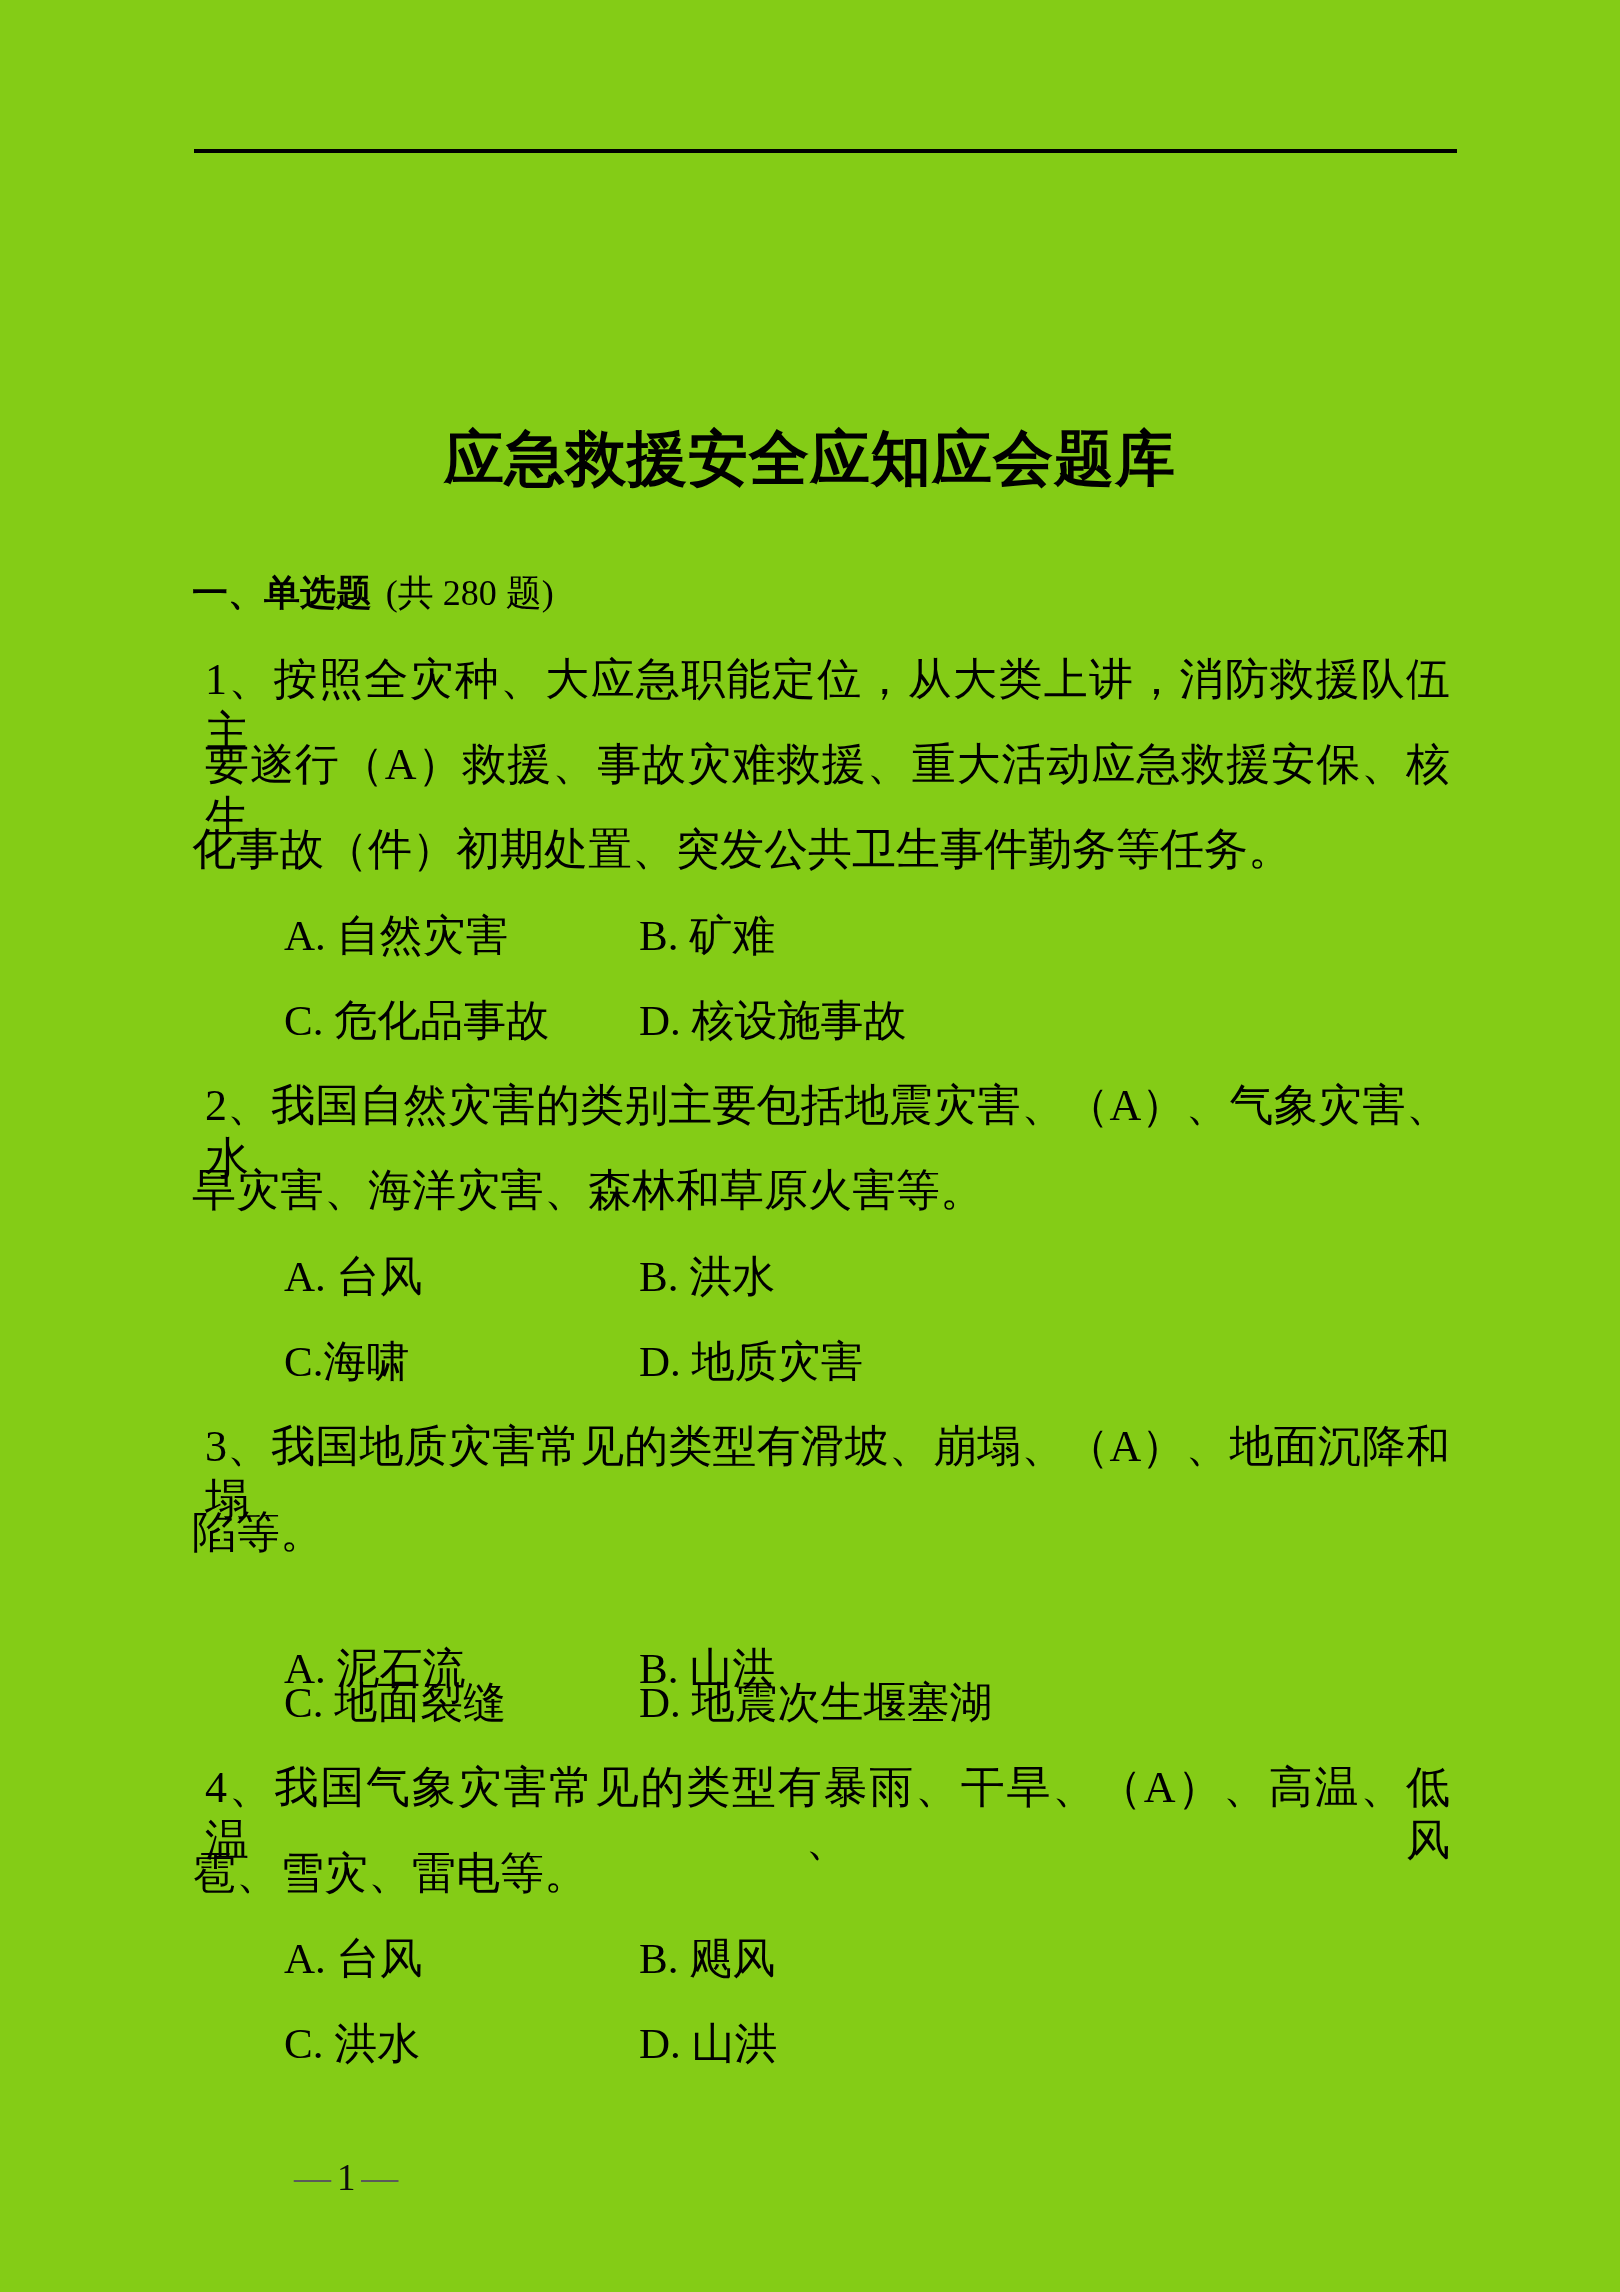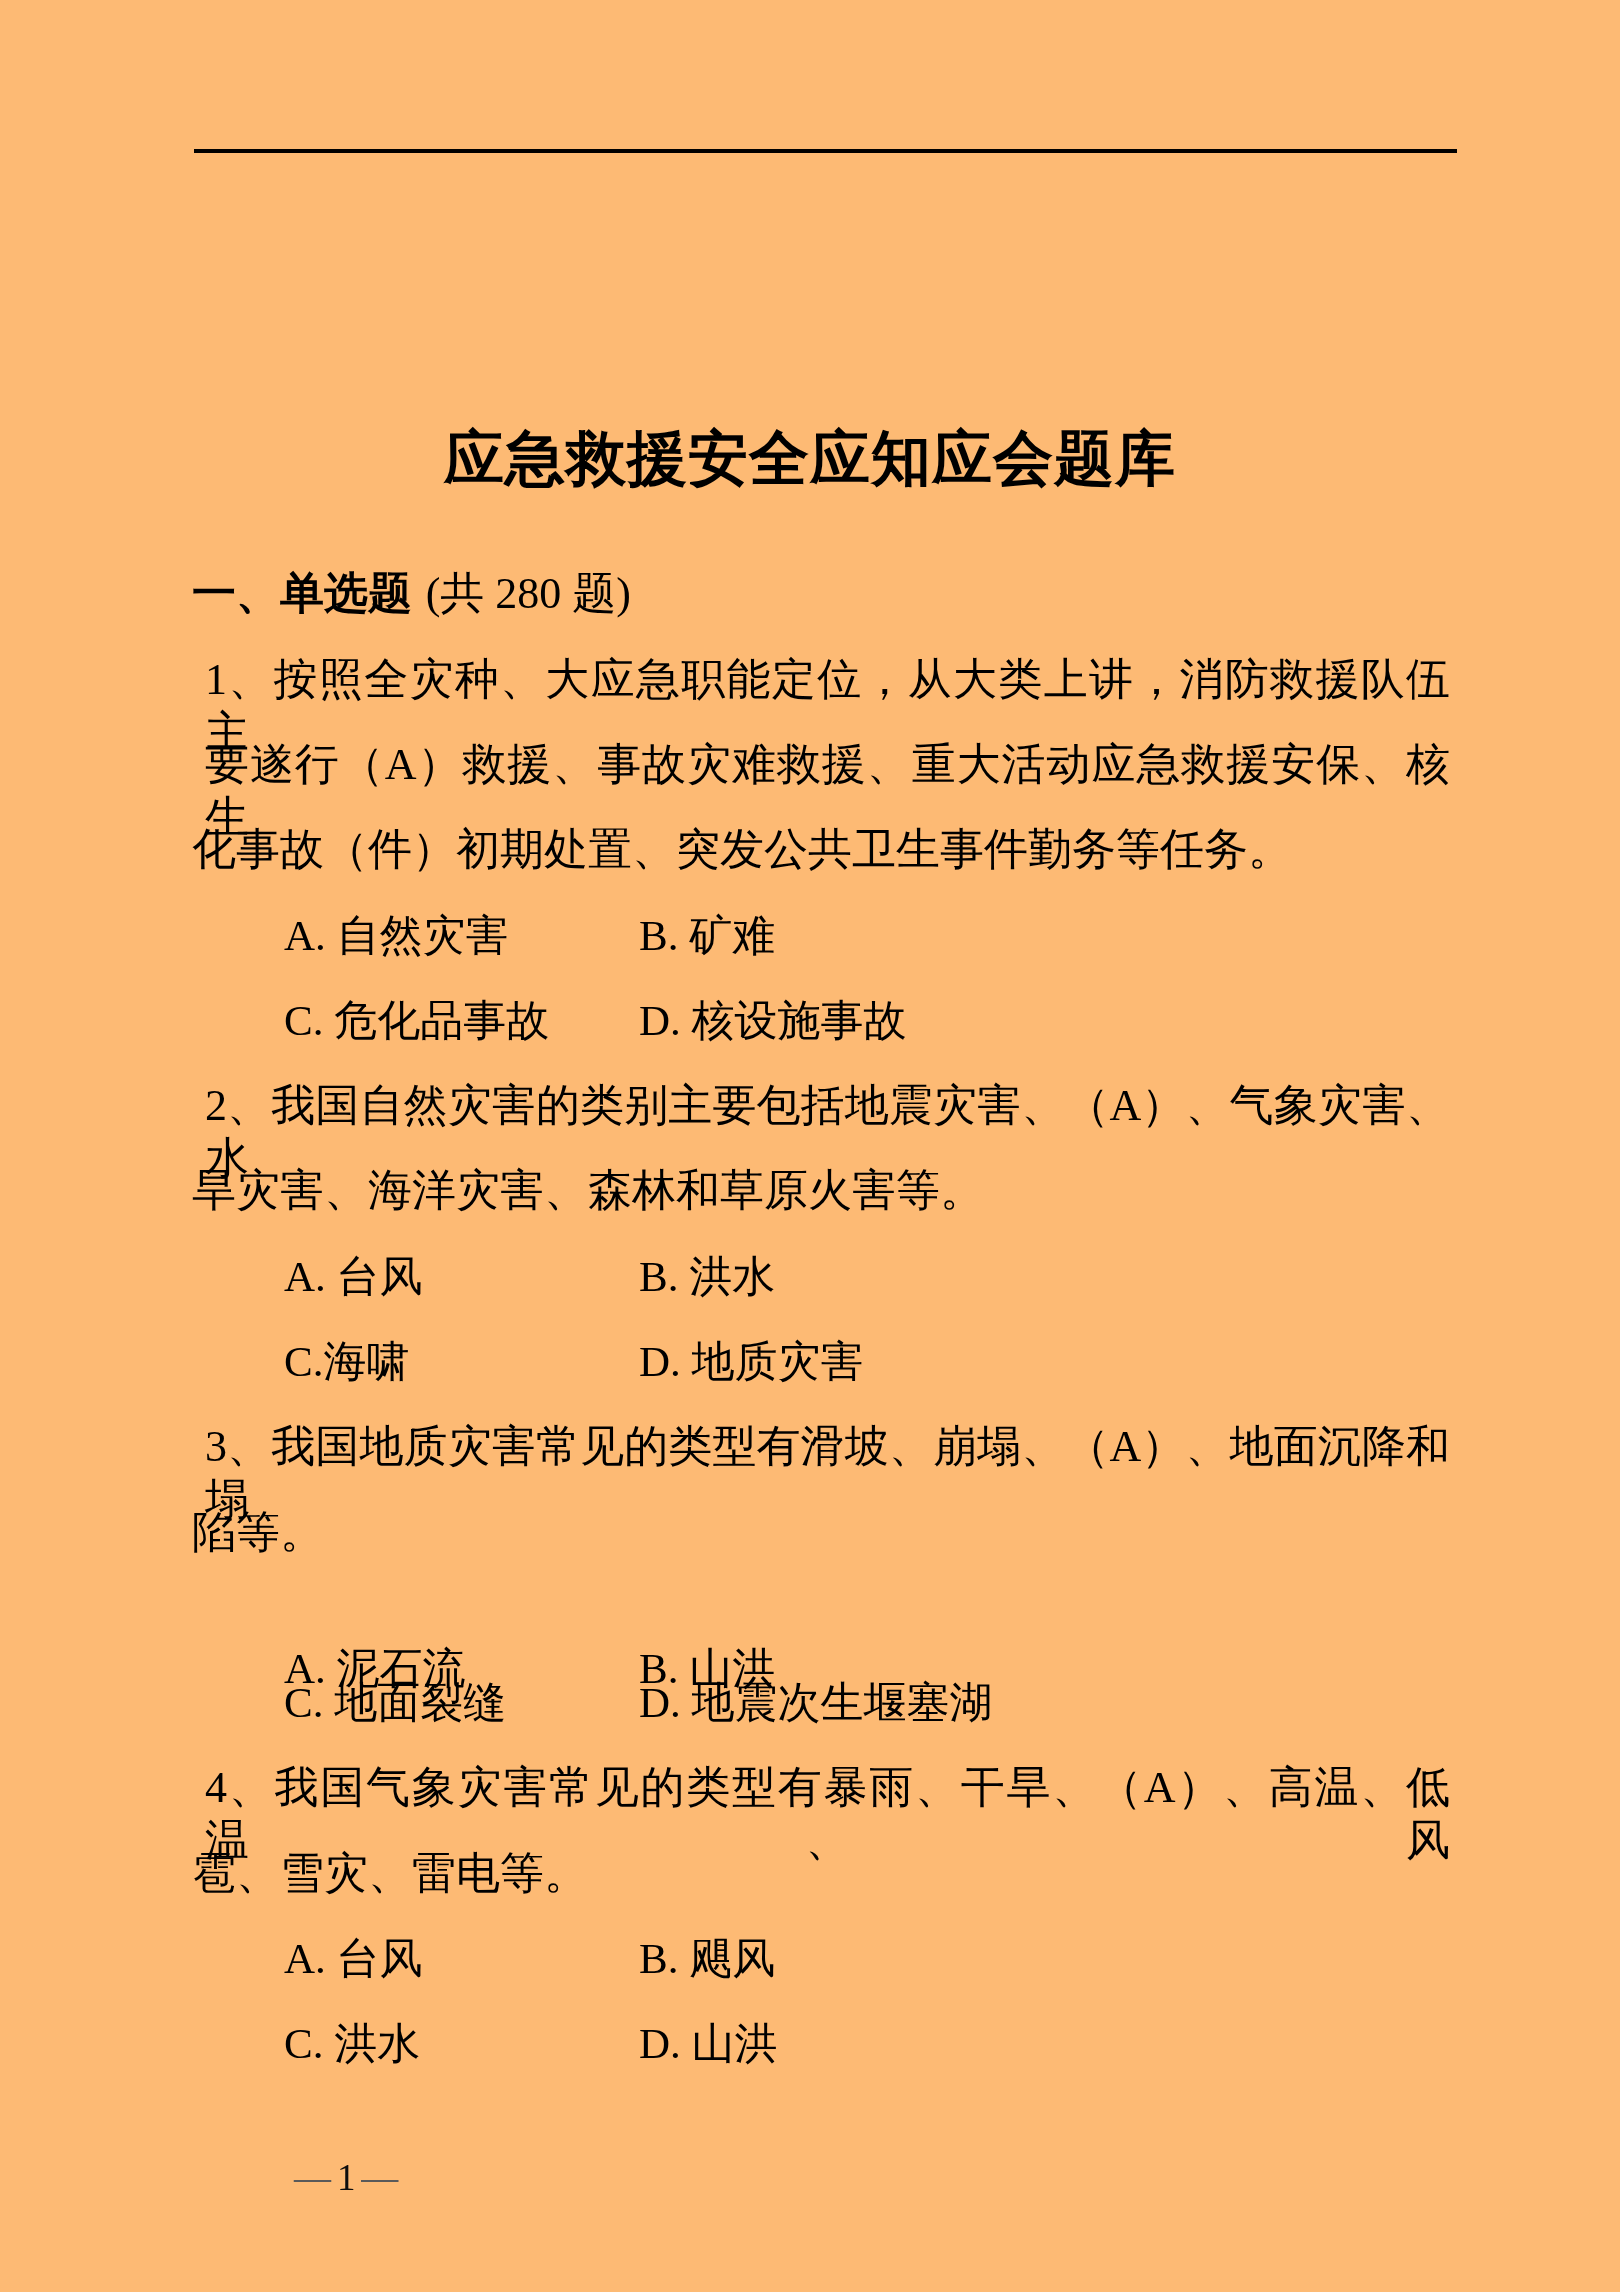--- a/index.html
+++ b/index.html
@@ -1,20 +1,20 @@
 <!DOCTYPE html>
 <html lang="zh"><head>
 <meta charset="utf-8">
 <style>
   html, body { margin: 0; padding: 0; background: #ffffff; }
   .page {
     position: relative;
     width: 1620px;
     height: 2293px;
-    background: #fdba74;
+    background: #84cc16;
     font-family: "Liberation Serif", serif;
     color: #000000;
     overflow: hidden;
   }
   .header-rule {
     position: absolute;
     left: 194px;
     top: 149px;
     width: 1263px;
     height: 3.9px;
@@ -41,21 +41,21 @@
     white-space: nowrap;
   }
   
   .fill {
     white-space: normal;
     text-align: justify;
     text-align-last: justify;
     text-justify: inter-character;
     margin-left: 13px;
   }
-  .section-head { font-size: 44px; }
+  .section-head { font-size: 36px; }
   .section-head .main { font-weight: 700; }
   .section-head .count { font-weight: 400; margin-left: 13.7px; }
   .opt-row {
     position: absolute;
     left: 284px;
     display: flex;
     font-size: 43px;
     line-height: 53px;
     white-space: pre;
     gap: 12px;

